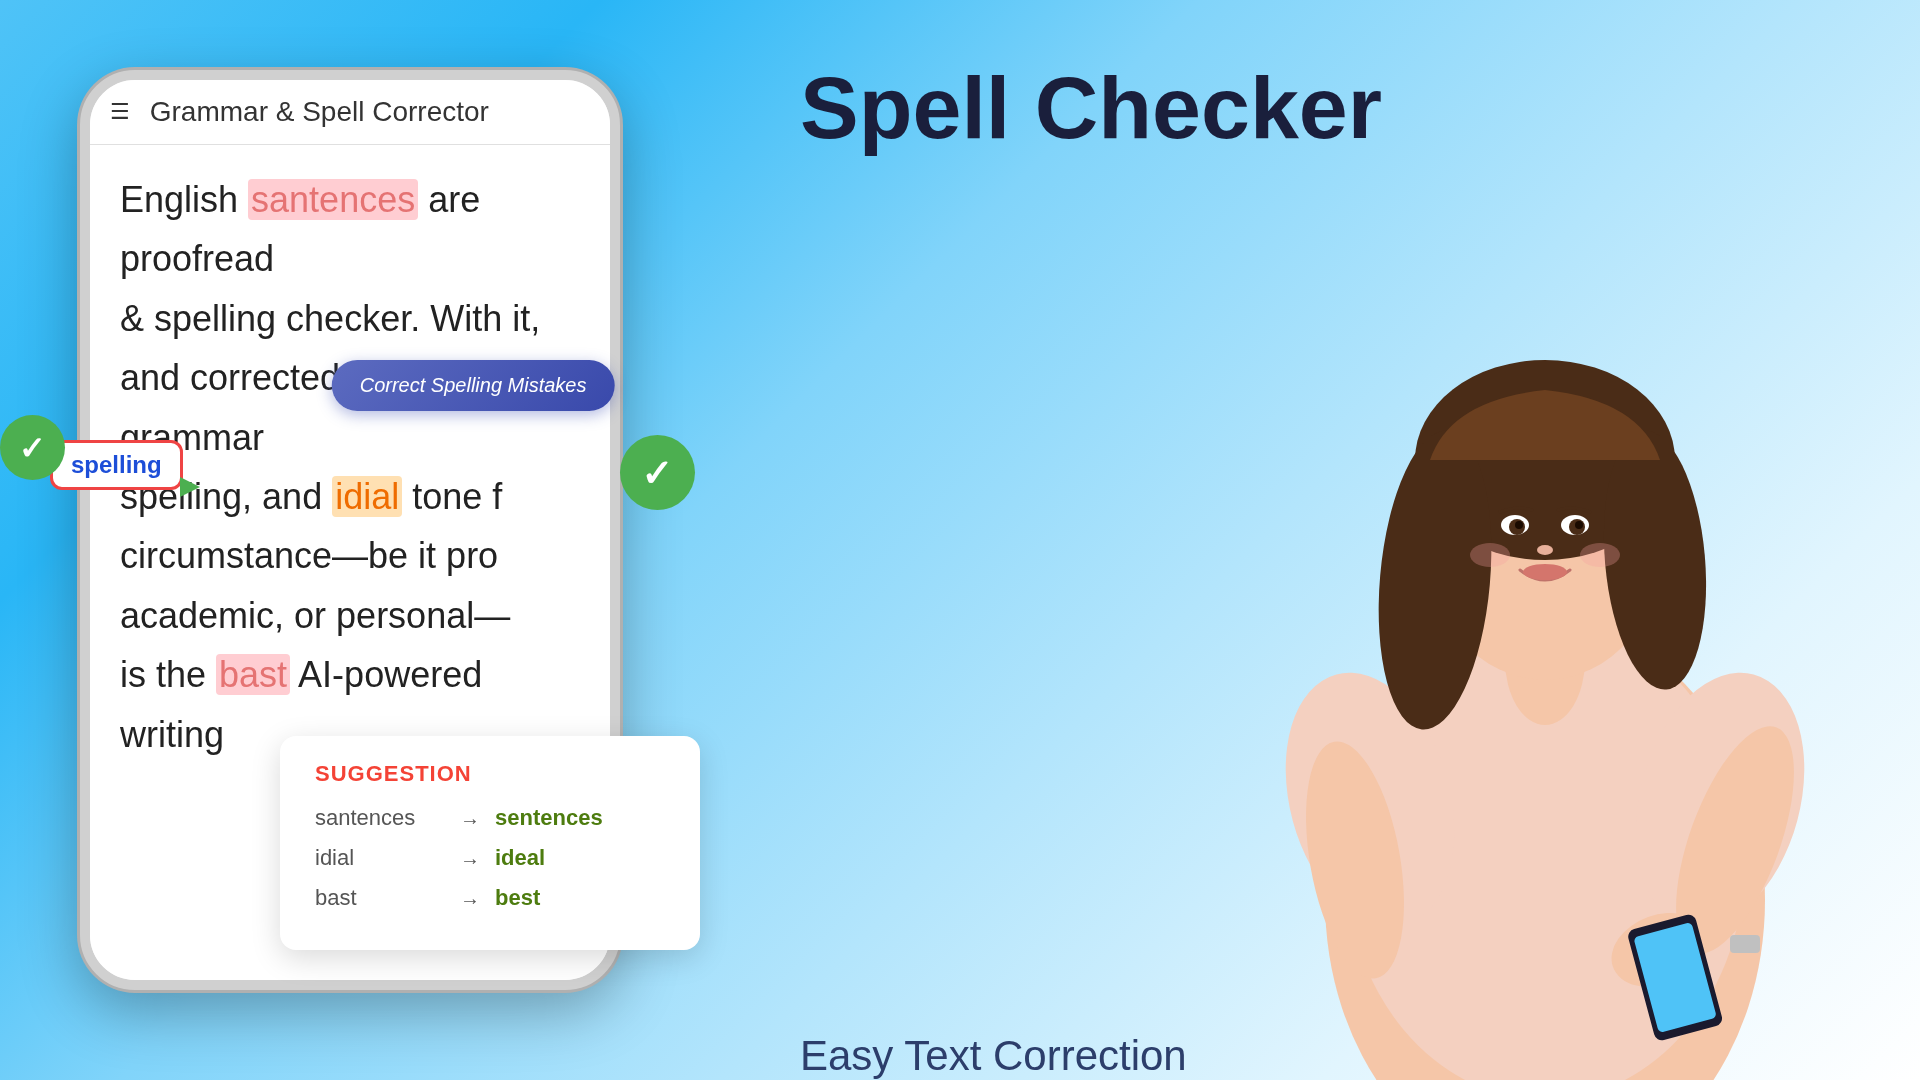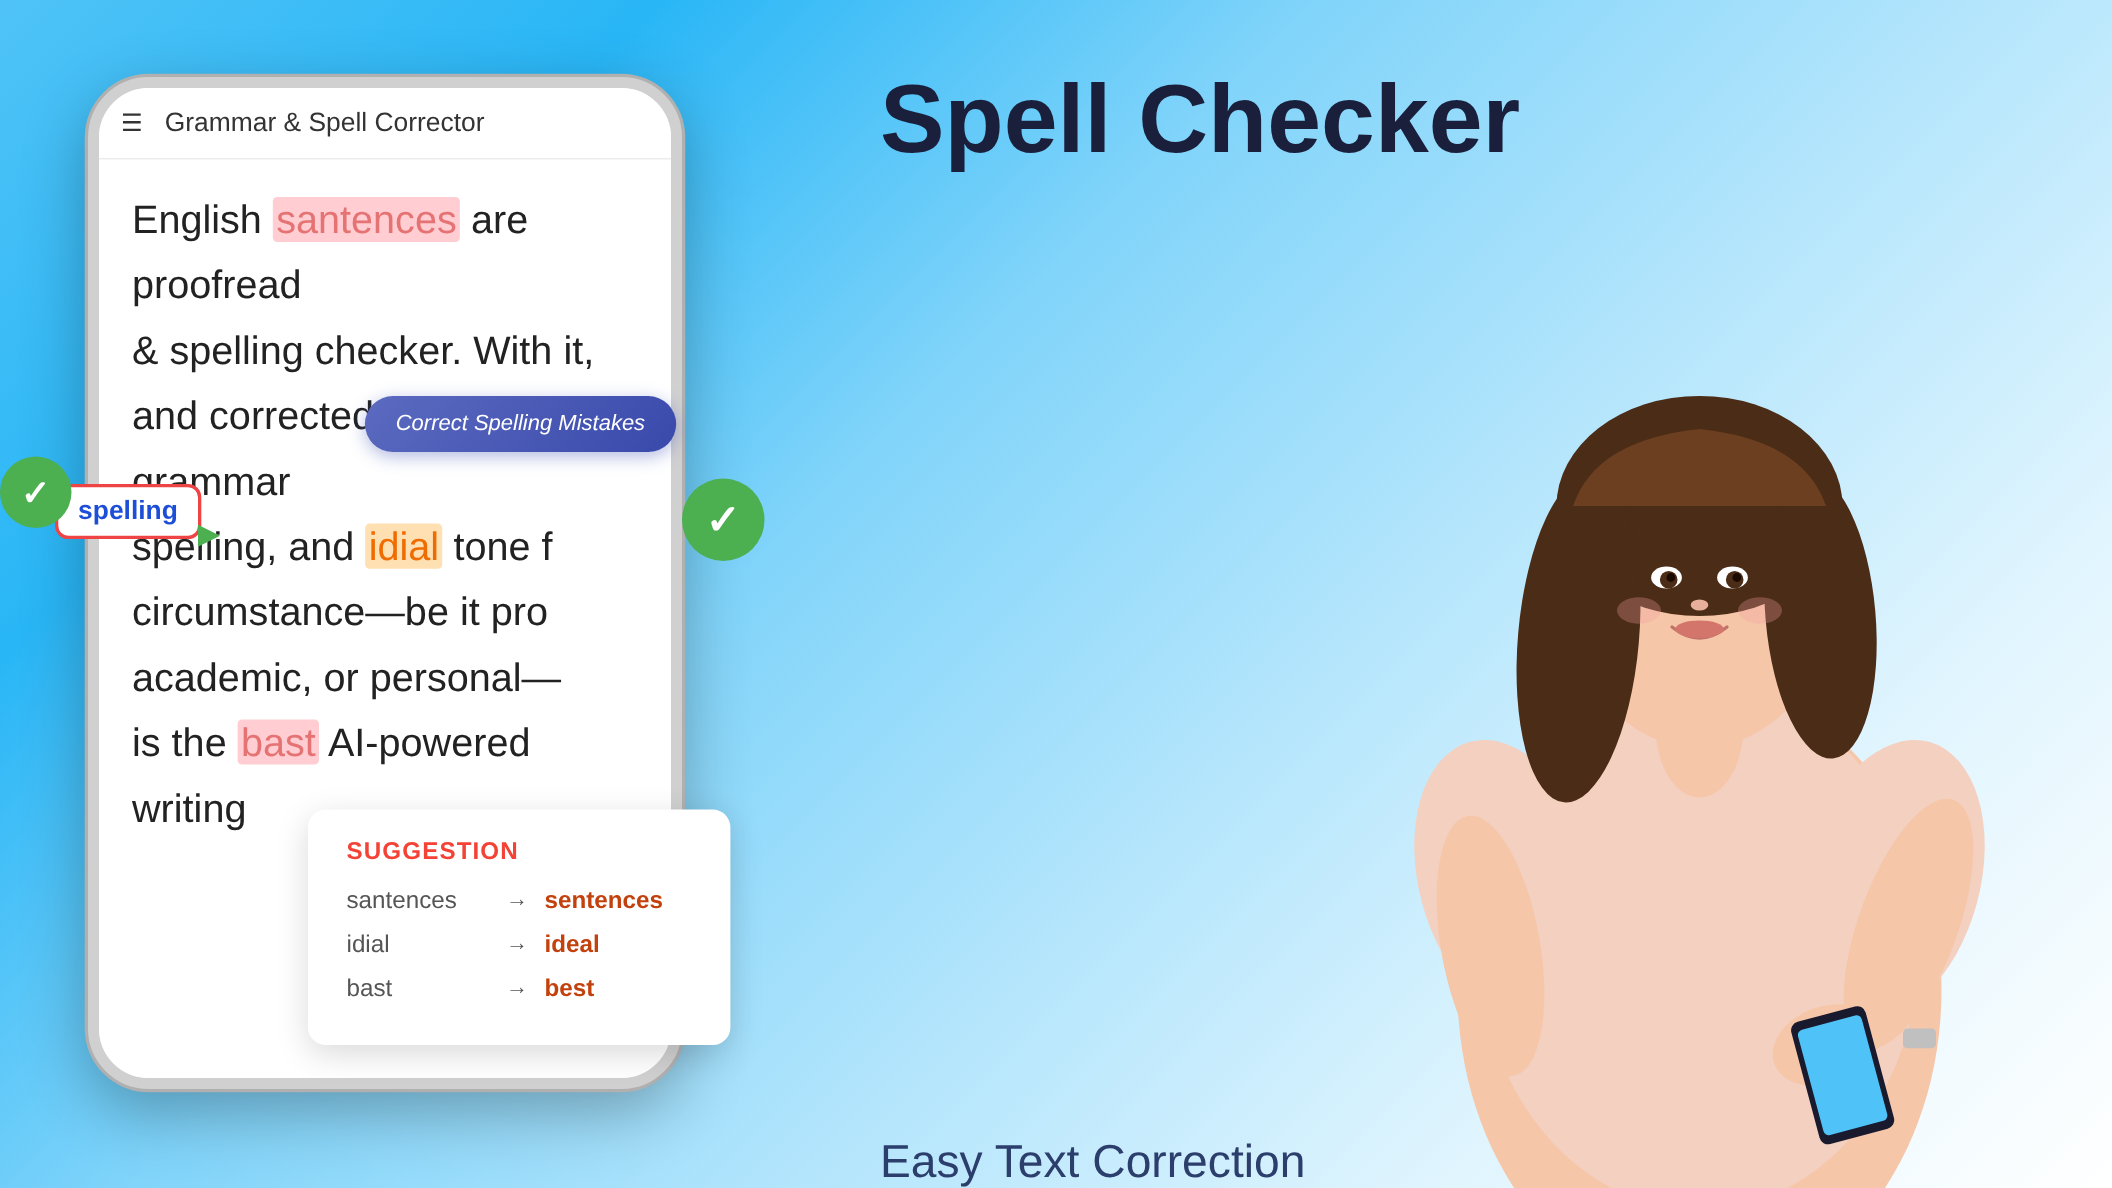--- a/index.html
+++ b/index.html
@@ -49,21 +49,21 @@
       border-bottom: 1px solid #e0e0e0;
     }
 
     .hamburger-icon {
       font-size: 22px;
       color: #333;
       margin-right: 20px;
     }
 
     .phone-title {
-      font-size: 24px;
+      font-size: 28px;
       color: #333;
       font-weight: 500;
     }
 
     .phone-content {
       background: #fff;
       padding: 25px 30px;
       height: calc(100% - 65px);
       overflow: hidden;
       font-size: 36px;
@@ -166,21 +166,21 @@
     }
 
     
     .suggestion-card {
       position: absolute;
       bottom: 60px;
       left: 200px;
       background: white;
       border-radius: 16px;
       padding: 25px 35px;
-      width: 384px;
+      width: 420px;
       box-shadow: 0 8px 30px rgba(0,0,0,0.15);
       z-index: 15;
     }
 
     .suggestion-title {
       font-size: 22px;
       font-weight: bold;
       color: #f44336;
       letter-spacing: 1px;
       margin-bottom: 18px;
@@ -198,21 +198,21 @@
       width: 130px;
     }
 
     .arrow {
       color: #555;
       margin: 0 15px;
       font-size: 20px;
     }
 
     .suggestion-correct {
-      color: #c2410c;
+      color: #4d7c0f;
       font-weight: bold;
     }
 
     
     .right-section {
       flex: 1;
       height: 1080px;
       display: flex;
       flex-direction: column;
       align-items: flex-start;

